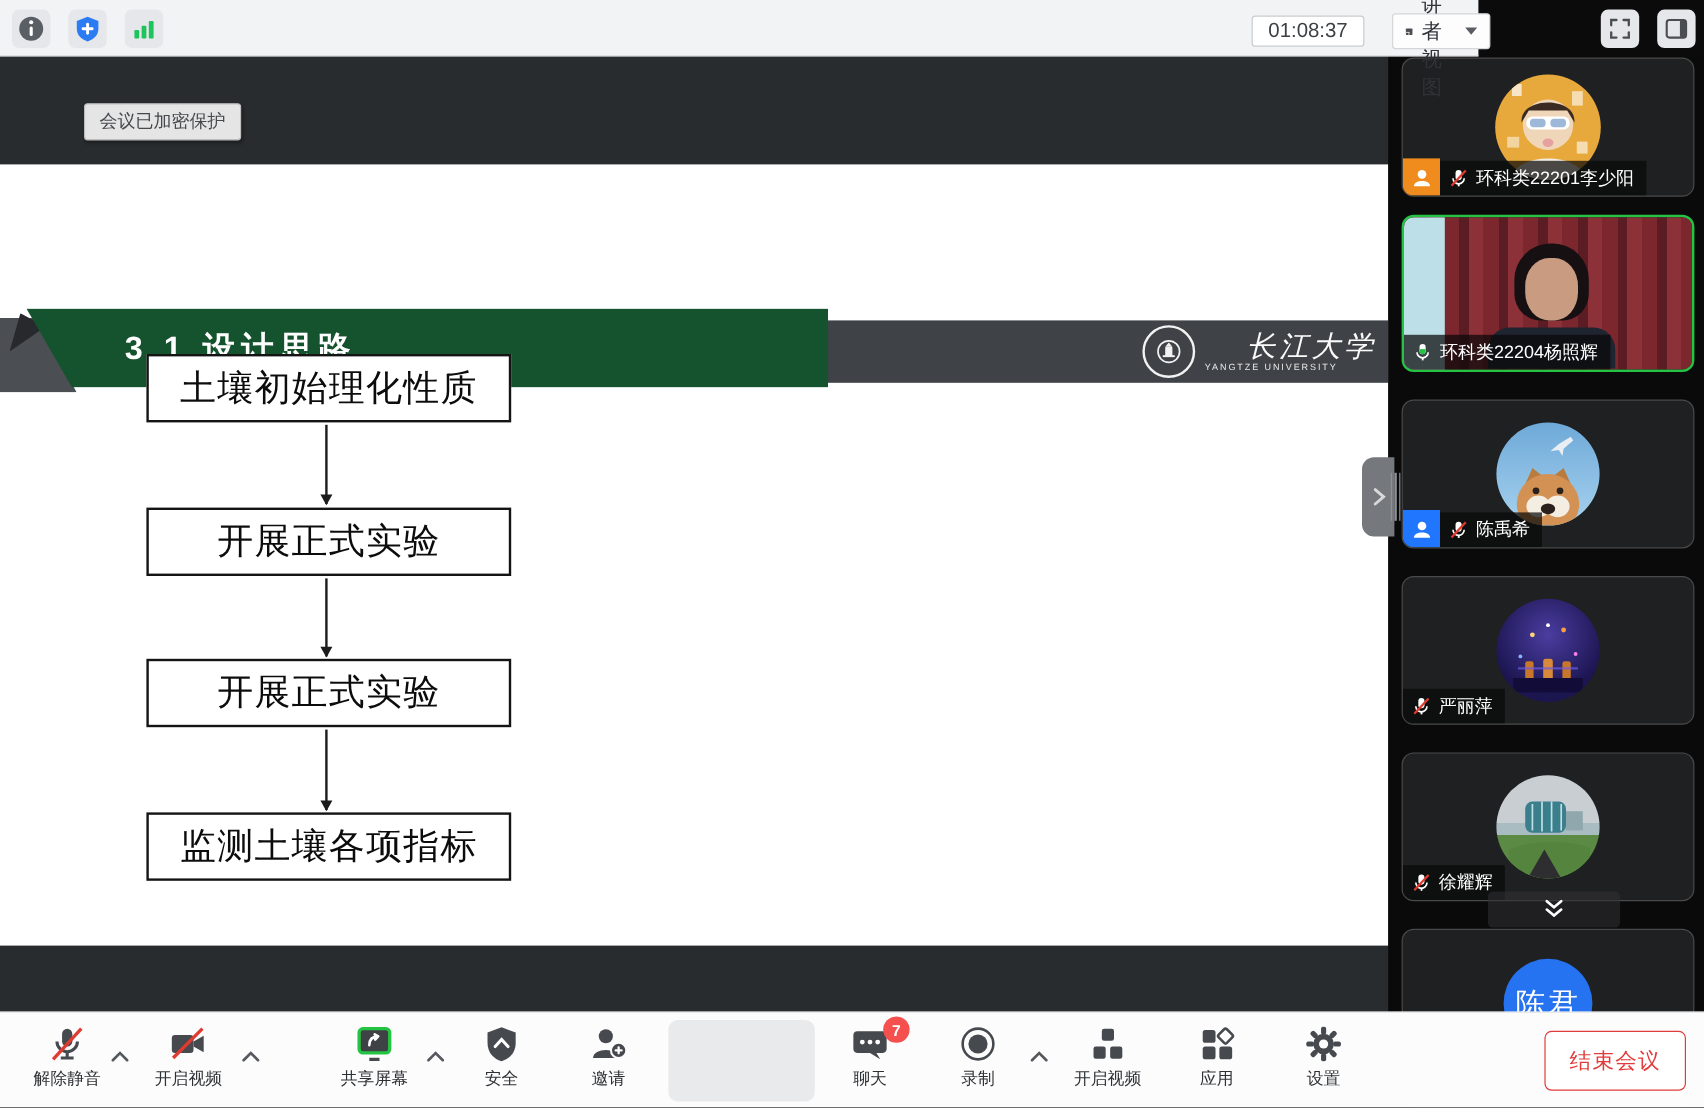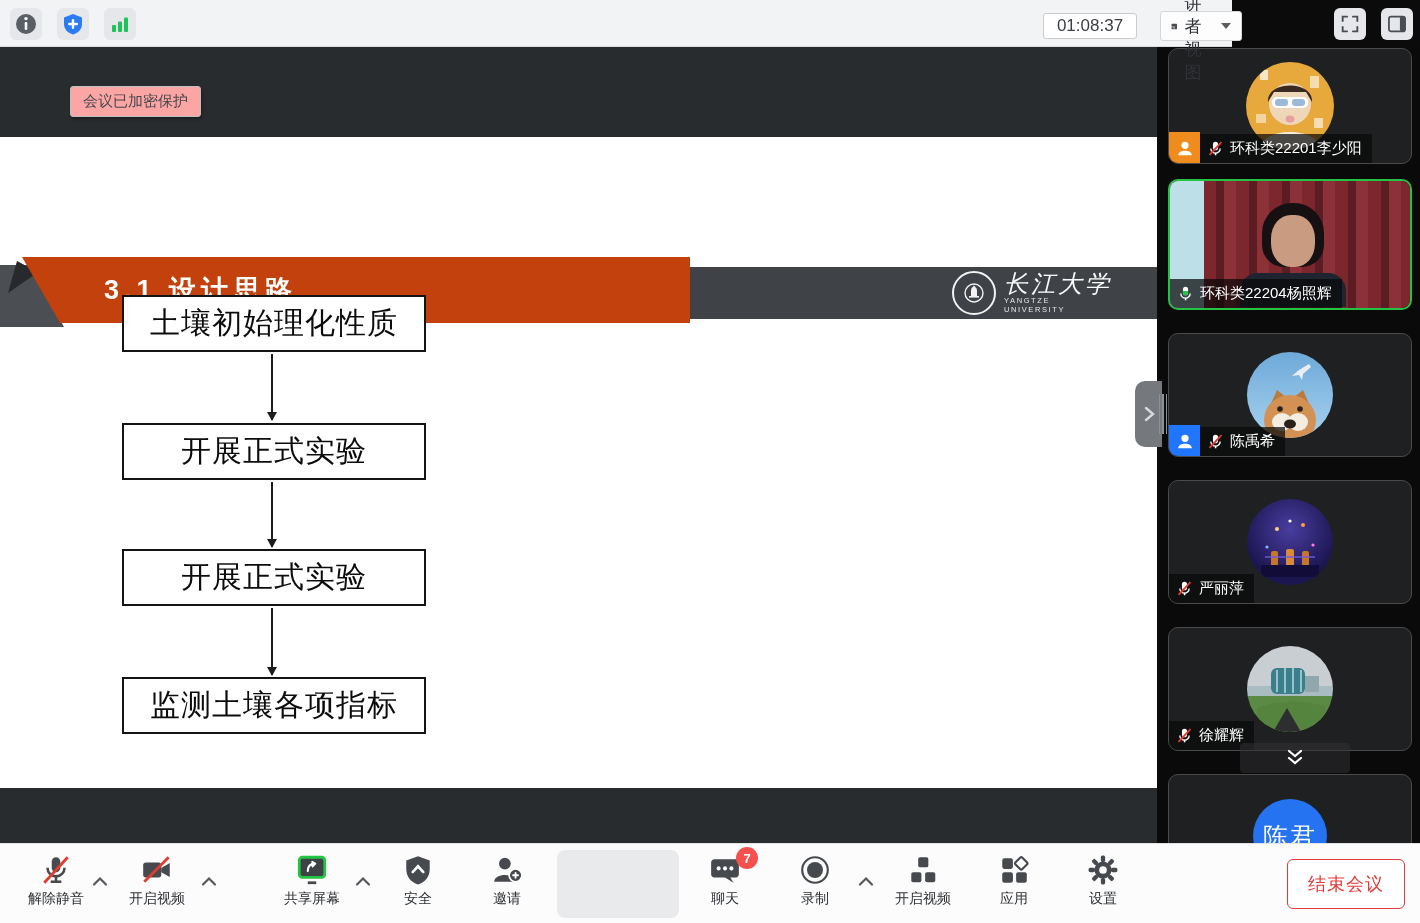--- a/index.html
+++ b/index.html
@@ -19,43 +19,43 @@
     font-size:17px; color:#3c3f43; }
   #viewmode { position:absolute; left:1160px; top:11px; height:30px; padding:0 10px;
     background:#fdfdfe; border:1px solid #d4d6d9; border-radius:3px;
     display:flex; align-items:center; gap:7px; font-size:17px; color:#2f3236; }
   .caret-down { width:0; height:0; border-left:5px solid transparent;
     border-right:5px solid transparent; border-top:6px solid #5a5e64; }
 
   
   #stage { left:0; top:47px; width:1157px; height:796px; background:#292c2f; overflow:hidden; }
   #slide-white { position:absolute; left:0; top:90px; width:1157px; height:651px; background:#ffffff; }
-  #tooltip { position:absolute; left:70px; top:39px; padding:5px 12px; background:#fca5a5;
+  #tooltip { position:absolute; left:70px; top:39px; padding:5px 12px; background:#e5e5e5;
     border:1px solid #bfbfbf; border-radius:3px; box-shadow:1px 2px 3px rgba(0,0,0,.35);
     font-size:15px; color:#46494d; z-index:5; }
 
   
   #band { position:absolute; left:0; top:130px; width:1157px; height:52px; background:#3f4347; }
   #band-shadow { position:absolute; left:0; top:128px; width:64px; height:62px;
     background:#4b4f53; clip-path:polygon(0 0,46% 0,100% 100%,0 100%); }
   #band-wedge { position:absolute; left:8px; top:124px; width:30px; height:32px;
     background:#27292c; clip-path:polygon(30% 0,100% 35%,0 100%); }
   #banner { position:absolute; left:22px; top:120px; width:668px; height:66px;
-    background:#c2410c; clip-path:polygon(0 0,100% 0,100% 100%,5.7% 100%);
+    background:#14532d; clip-path:polygon(0 0,100% 0,100% 100%,5.7% 100%);
     display:flex; align-items:center; }
   #banner-title { color:#fff; font-size:27px; font-weight:bold; letter-spacing:5px;
     padding-left:82px; }
 
   
   #logo { position:absolute; left:952px; top:131px; width:160px; height:50px;
     display:flex; align-items:center; gap:8px; }
   #logo-seal { width:44px; height:44px; border:2px solid #f2f2f2; border-radius:50%;
     display:flex; align-items:center; justify-content:center; flex:0 0 auto; }
   #logo-text-cn { color:#fafafa; font-family:"DejaVu Serif","Liberation Serif",serif;
-    font-style:italic; font-size:24px; letter-spacing:3px; line-height:24px; white-space:nowrap; }
+    font-style:italic; font-size:24px; letter-spacing:3px; line-height:24px; white-space:nowrap;margin-left:35px; }
   #logo-text-en { color:#e8e8e8; font-size:7.5px; letter-spacing:1.6px; margin-top:0; }
 
   
   .flowbox { position:absolute; left:122px; width:304px; height:57px; background:#fff;
     border:2px solid #141414; display:flex; align-items:center; justify-content:center;
     font-size:30px; color:#0c0c0c; letter-spacing:1px; white-space:nowrap; }
   .flowarrow { position:absolute; left:271px; width:2px; background:#1c1c1c; }
   .flowarrow::after { content:""; position:absolute; left:-4px; bottom:-1px; width:0; height:0;
     border-left:5px solid transparent; border-right:5px solid transparent;
     border-top:9px solid #1c1c1c; }

